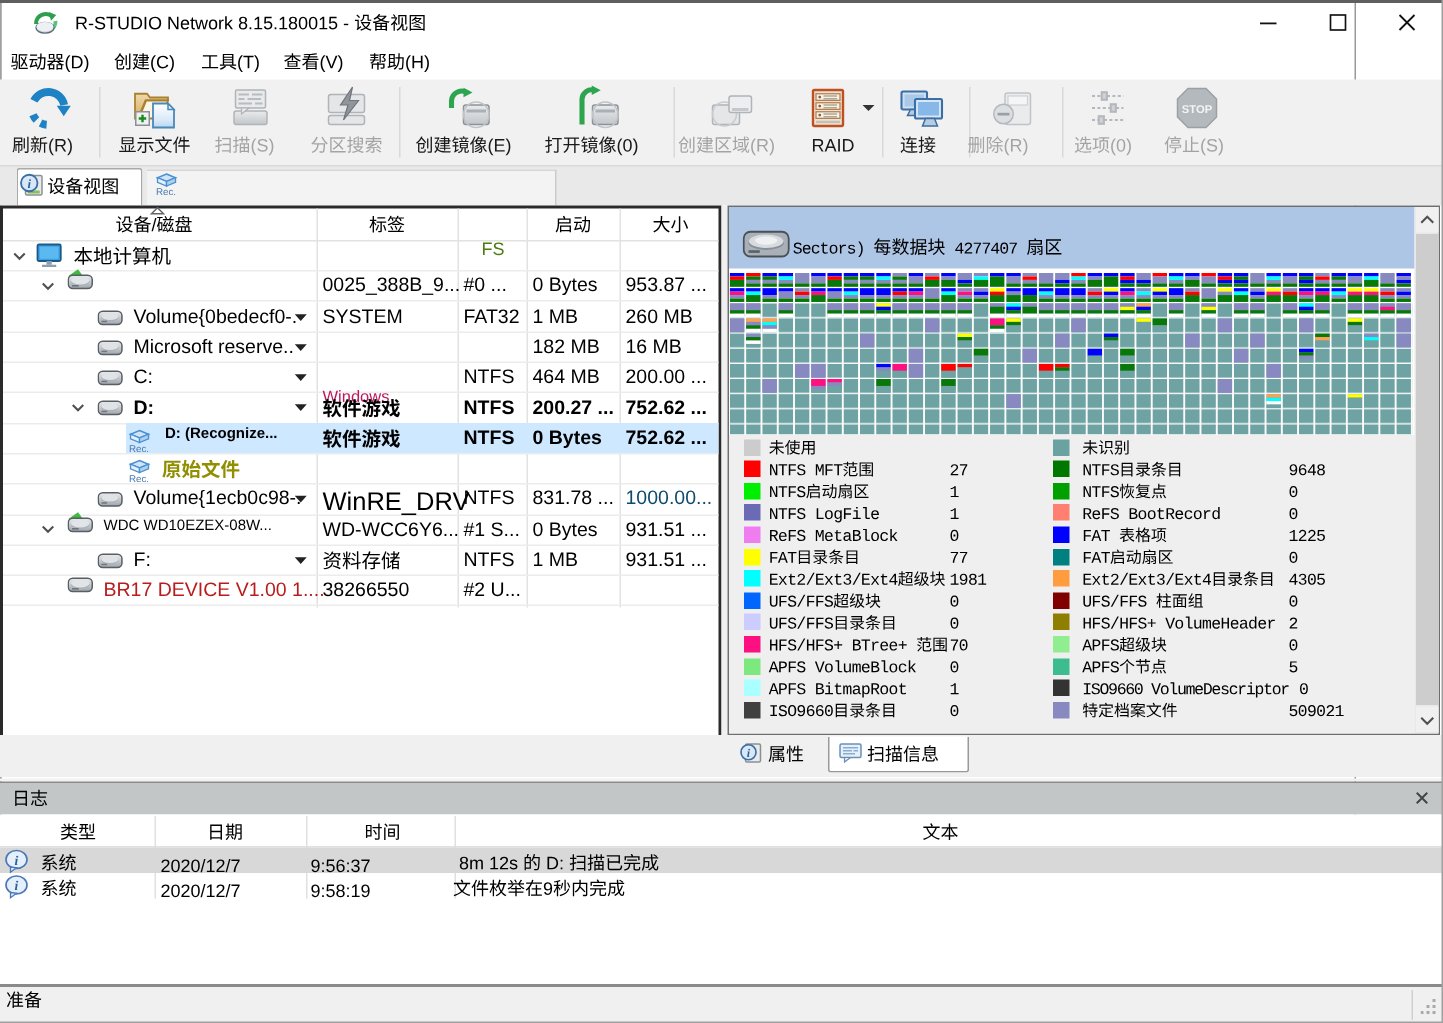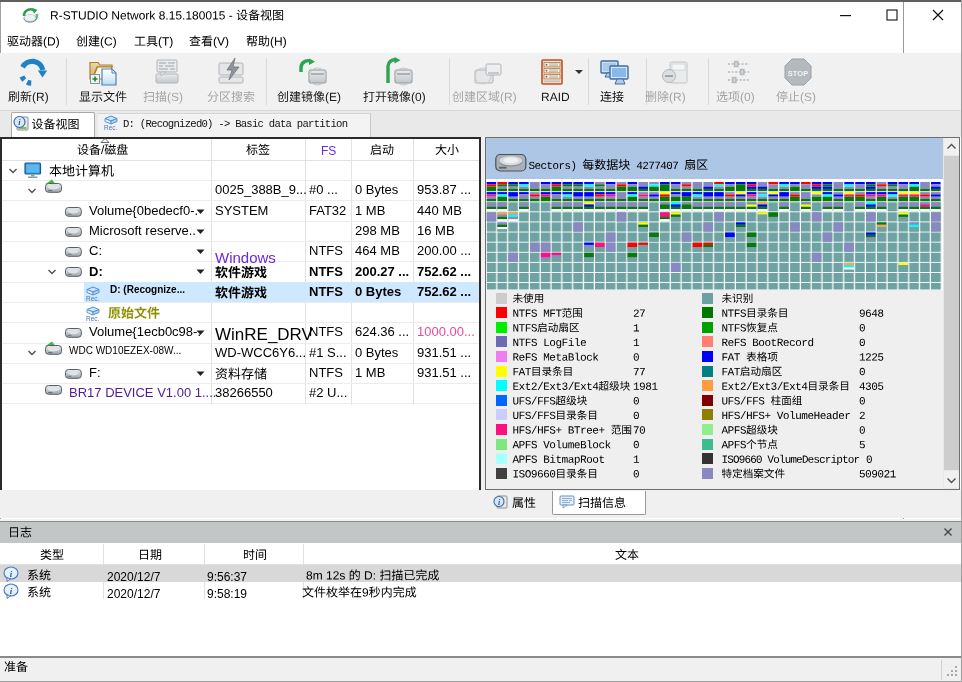--- a/index.html
+++ b/index.html
@@ -857,62 +857,61 @@
 <svg style="position:absolute;left:947px;top:666px;" width="12" height="12" viewBox="0 0 12 12">
       <g fill="#aaa">
         <rect x="8" y="0" width="2" height="2"></rect>
         <rect x="4" y="4" width="2" height="2"></rect>
         <rect x="8" y="4" width="2" height="2"></rect>
         <rect x="0" y="8" width="2" height="2"></rect>
         <rect x="4" y="8" width="2" height="2"></rect>
         <rect x="8" y="8" width="2" height="2"></rect>
       </g>
     </svg>
-<div class="t" style="left:123px;top:116.5px;font-size:10.6px;color:#111;font-family:'Liberation Mono',monospace;letter-spacing:-0.75px;">D: (Recognized0) -&gt; Basic data partition</div>
-<div class="t" style="left:321px;top:143px;font-size:12px;color:#6d28d9;font-family:'Liberation Sans',sans-serif;">FS</div>
+<div class="t" style="left:321px;top:158px;font-size:12px;color:#4d7c0f;font-family:'Liberation Sans',sans-serif;">FS</div>
 <div class="t" style="left:89px;top:201.6px;font-size:13px;color:#000;font-family:'Liberation Sans',sans-serif;">Volume{0bedecf0-.</div>
 <div class="t" style="left:89px;top:221.9px;font-size:13px;color:#000;font-family:'Liberation Sans',sans-serif;">Microsoft reserve..</div>
 <div class="t" style="left:89px;top:242.2px;font-size:13px;color:#000;font-family:'Liberation Sans',sans-serif;">C:</div>
 <div class="t" style="left:89px;top:262.5px;font-size:13px;color:#000;font-weight:700;font-family:'Liberation Sans',sans-serif;">D:</div>
 <div class="t" style="left:110px;top:282.8px;font-size:10px;color:#000;font-weight:700;font-family:'Liberation Sans',sans-serif;">D: (Recognize...</div>
 <div class="t" style="left:89px;top:323.4px;font-size:13px;color:#000;font-family:'Liberation Sans',sans-serif;">Volume{1ecb0c98-.</div>
 <div class="t" style="left:69px;top:343.7px;font-size:10px;color:#000;font-family:Liberation Sans, sans-serif;text-align:center;">WDC WD10EZEX-08W...</div>
 <div class="t" style="left:89px;top:364px;font-size:13px;color:#000;font-family:'Liberation Sans',sans-serif;">F:</div>
-<div class="t" style="left:69px;top:384.3px;font-size:13px;color:#4c1d95;font-family:'Liberation Sans',sans-serif;">BR17 DEVICE V1.00 1....</div>
+<div class="t" style="left:69px;top:384.3px;font-size:13px;color:#b91c1c;font-family:'Liberation Sans',sans-serif;">BR17 DEVICE V1.00 1....</div>
 <div class="t" style="left:215px;top:181.3px;font-size:13px;color:#000;font-family:'Liberation Sans',sans-serif;">0025_388B_9...</div>
 <div class="t" style="left:215px;top:201.6px;font-size:13px;color:#000;font-family:'Liberation Sans',sans-serif;">SYSTEM</div>
-<div class="t" style="left:215px;top:247px;font-size:15px;color:#6d28d9;font-family:'Liberation Sans',sans-serif;">Windows</div>
+<div class="t" style="left:215px;top:258px;font-size:11px;color:#be185d;font-family:'Liberation Sans',sans-serif;">Windows</div>
 <div class="t" style="left:215px;top:323.4px;font-size:17px;color:#000;font-family:'Liberation Sans',sans-serif;">WinRE_DRV</div>
 <div class="t" style="left:215px;top:343.7px;font-size:13px;color:#000;font-family:'Liberation Sans',sans-serif;">WD-WCC6Y6...</div>
 <div class="t" style="left:215px;top:384.3px;font-size:13px;color:#000;font-family:'Liberation Sans',sans-serif;">38266550</div>
 <div class="t" style="left:309px;top:181.3px;font-size:13px;color:#000;font-family:'Liberation Sans',sans-serif;">#0 ...</div>
 <div class="t" style="left:309px;top:201.6px;font-size:13px;color:#000;font-family:'Liberation Sans',sans-serif;">FAT32</div>
 <div class="t" style="left:309px;top:242.2px;font-size:13px;color:#000;font-family:'Liberation Sans',sans-serif;">NTFS</div>
 <div class="t" style="left:309px;top:262.5px;font-size:13px;color:#000;font-weight:700;font-family:'Liberation Sans',sans-serif;">NTFS</div>
 <div class="t" style="left:309px;top:282.8px;font-size:13px;color:#000;font-weight:700;font-family:'Liberation Sans',sans-serif;">NTFS</div>
 <div class="t" style="left:309px;top:323.4px;font-size:13px;color:#000;font-family:'Liberation Sans',sans-serif;">NTFS</div>
 <div class="t" style="left:309px;top:343.7px;font-size:13px;color:#000;font-family:'Liberation Sans',sans-serif;">#1 S...</div>
 <div class="t" style="left:309px;top:364px;font-size:13px;color:#000;font-family:'Liberation Sans',sans-serif;">NTFS</div>
 <div class="t" style="left:309px;top:384.3px;font-size:13px;color:#000;font-family:'Liberation Sans',sans-serif;">#2 U...</div>
 <div class="t" style="left:355px;top:181.3px;font-size:13px;color:#000;font-family:'Liberation Sans',sans-serif;">0 Bytes</div>
 <div class="t" style="left:355px;top:201.6px;font-size:13px;color:#000;font-family:'Liberation Sans',sans-serif;">1 MB</div>
-<div class="t" style="left:355px;top:221.9px;font-size:13px;color:#000;font-family:'Liberation Sans',sans-serif;">298 MB</div>
+<div class="t" style="left:355px;top:221.9px;font-size:13px;color:#000;font-family:'Liberation Sans',sans-serif;">182 MB</div>
 <div class="t" style="left:355px;top:242.2px;font-size:13px;color:#000;font-family:'Liberation Sans',sans-serif;">464 MB</div>
 <div class="t" style="left:355px;top:262.5px;font-size:13px;color:#000;font-weight:700;font-family:'Liberation Sans',sans-serif;">200.27 ...</div>
 <div class="t" style="left:355px;top:282.8px;font-size:13px;color:#000;font-weight:700;font-family:'Liberation Sans',sans-serif;">0 Bytes</div>
-<div class="t" style="left:355px;top:323.4px;font-size:13px;color:#000;font-family:'Liberation Sans',sans-serif;">624.36 ...</div>
+<div class="t" style="left:355px;top:323.4px;font-size:13px;color:#000;font-family:'Liberation Sans',sans-serif;">831.78 ...</div>
 <div class="t" style="left:355px;top:343.7px;font-size:13px;color:#000;font-family:'Liberation Sans',sans-serif;">0 Bytes</div>
 <div class="t" style="left:355px;top:364px;font-size:13px;color:#000;font-family:'Liberation Sans',sans-serif;">1 MB</div>
 <div class="t" style="left:417px;top:181.3px;font-size:13px;color:#000;font-family:'Liberation Sans',sans-serif;">953.87 ...</div>
-<div class="t" style="left:417px;top:201.6px;font-size:13px;color:#000;font-family:'Liberation Sans',sans-serif;">440 MB</div>
+<div class="t" style="left:417px;top:201.6px;font-size:13px;color:#000;font-family:'Liberation Sans',sans-serif;">260 MB</div>
 <div class="t" style="left:417px;top:221.9px;font-size:13px;color:#000;font-family:'Liberation Sans',sans-serif;">16 MB</div>
 <div class="t" style="left:417px;top:242.2px;font-size:13px;color:#000;font-family:'Liberation Sans',sans-serif;">200.00 ...</div>
 <div class="t" style="left:417px;top:262.5px;font-size:13px;color:#000;font-weight:700;font-family:'Liberation Sans',sans-serif;">752.62 ...</div>
 <div class="t" style="left:417px;top:282.8px;font-size:13px;color:#000;font-weight:700;font-family:'Liberation Sans',sans-serif;">752.62 ...</div>
-<div class="t" style="left:417px;top:323.4px;font-size:13px;color:#ec4899;font-family:'Liberation Sans',sans-serif;">1000.00...</div>
+<div class="t" style="left:417px;top:323.4px;font-size:13px;color:#0c4a6e;font-family:'Liberation Sans',sans-serif;">1000.00...</div>
 <div class="t" style="left:417px;top:343.7px;font-size:13px;color:#000;font-family:'Liberation Sans',sans-serif;">931.51 ...</div>
 <div class="t" style="left:417px;top:364px;font-size:13px;color:#000;font-family:'Liberation Sans',sans-serif;">931.51 ...</div>
 <div style="position:absolute;left:496px;top:292.5px;width:11px;height:11px;background:#cccccc;"></div>
 <div style="position:absolute;left:496px;top:307.1px;width:11px;height:11px;background:#ff0000;"></div>
 <div style="position:absolute;left:496px;top:321.7px;width:11px;height:11px;background:#00ee00;"></div>
 <div style="position:absolute;left:496px;top:336.3px;width:11px;height:11px;background:#6b6bb5;"></div>
 <div style="position:absolute;left:496px;top:350.9px;width:11px;height:11px;background:#f07df0;"></div>
 <div style="position:absolute;left:496px;top:365.5px;width:11px;height:11px;background:#ffff00;"></div>
 <div style="position:absolute;left:496px;top:380.1px;width:11px;height:11px;background:#00ffff;"></div>
 <div style="position:absolute;left:496px;top:394.7px;width:11px;height:11px;background:#0066ff;"></div>

